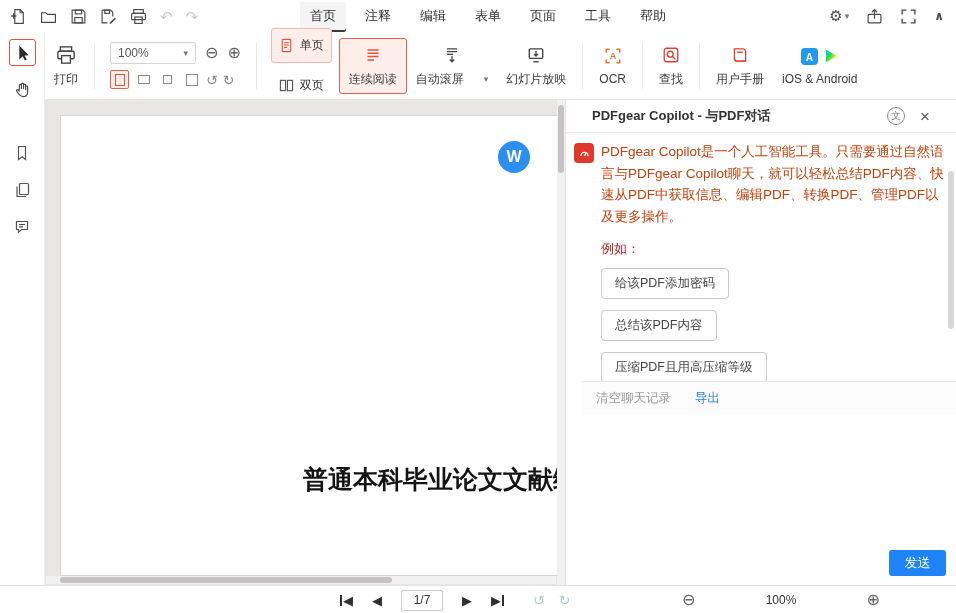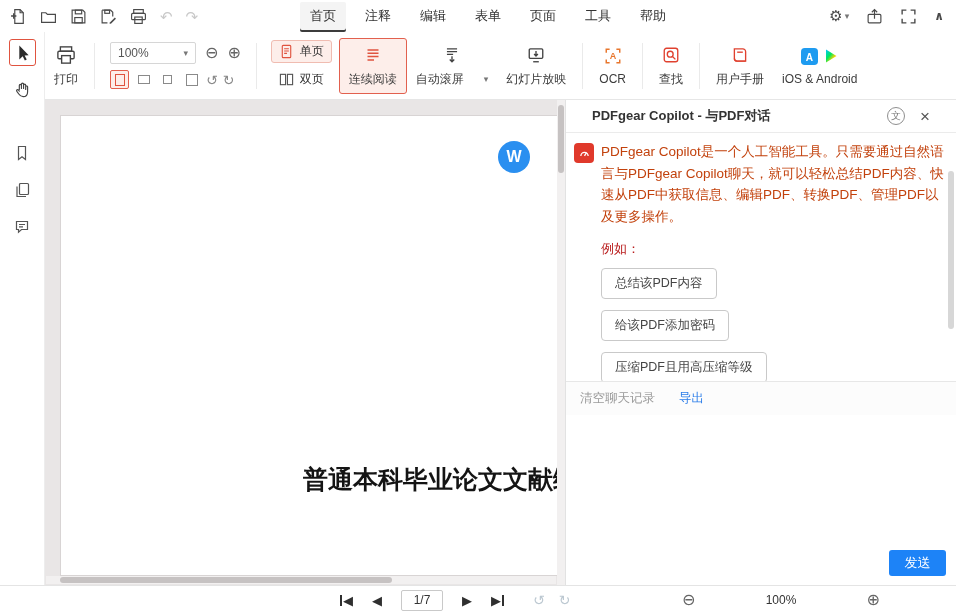--- a/index.html
+++ b/index.html
@@ -40,21 +40,21 @@
              display:flex; align-items:center; justify-content:space-between; padding:0 7px; color:#555; cursor:pointer; }
   .circbtn { font-size:16px; color:#666; cursor:pointer; line-height:1; }
   .minirow { display:flex; align-items:center; gap:5px; }
   .mini { width:19px; height:19px; border-radius:2px; display:flex; align-items:center; justify-content:center;
           color:#8a8a8a; cursor:pointer; border:1px solid transparent; }
   .mini.sel { background:#fdeeea; border:1px solid #e2604e; color:#e0533f; }
   .mini .bx { border:1px solid currentColor; }
   .rotglyph { font-size:14px; color:#8a8a8a; cursor:pointer; line-height:1; }
 
   .pagegrp { display:flex; flex-direction:column; gap:5px; padding:0 7px; }
-  .prow { display:flex; align-items:center; gap:6px; padding:2px 7px; border-radius:3px; cursor:pointer; border:1px solid transparent; }
+  .prow { display:flex; align-items:center; gap:6px; padding:8px 7px; border-radius:3px; cursor:pointer; border:1px solid transparent; }
   .prow.pinky2 { background:#fdeeea; border:1px solid #f0bcb1; }
 
   
   .rail { position:absolute; top:32px; left:0; width:45px; bottom:28px; background:#fff;
           border-right:1px solid #ededed; display:flex; flex-direction:column; align-items:center; padding-top:7px; gap:10px; }
   .rail-btn { width:27px; height:27px; display:flex; align-items:center; justify-content:center; border-radius:3px; cursor:pointer; }
   .rail-btn.sel { border:1px solid #e0533f; }
   .rail-gap { height:16px; flex:none; }
 
   
@@ -82,21 +82,21 @@
   .cp-close { font-size:17px; color:#555; cursor:pointer; line-height:1; }
   .cp-body { position:absolute; top:33px; left:0; right:0; height:248px; padding:8px 12px 0 8px; overflow:hidden; }
   .cp-msg { display:flex; gap:7px; align-items:flex-start; }
   .cp-avatar { width:20px; height:20px; background:#e0392b; border-radius:4px; flex:none; margin-top:2px;
                display:flex; align-items:center; justify-content:center; }
   .cp-text { font-size:13.5px; line-height:1.6; color:#c2410c; }
   .cp-eg-label { margin:13px 0 10px 27px; font-size:13px; color:#b91c1c; }
   .cp-btn { display:table; margin:0 0 11px 27px; padding:6px 13px; border:1px solid #c9c9c9; border-radius:4px;
             font-size:12.5px; color:#444; background:#fff; cursor:pointer; white-space:nowrap; }
   .cp-scrollthumb { position:absolute; right:2px; top:38px; width:6px; height:158px; background:#d7d7d7; border-radius:3px; }
-  .cp-foot { position:absolute; top:281px; left:0; right:0; height:34px; border-top:1px solid #e7e7e7;
+  .cp-foot { position:absolute; top:281px; left:16px; right:0; height:34px; border-top:1px solid #e7e7e7;
              background:#fcfcfc; display:flex; align-items:center; gap:24px; padding:0 14px; }
   .cp-clear { color:#9a9a9a; font-size:12.5px; cursor:pointer; }
   .cp-export { color:#2b7de9; font-size:12.5px; cursor:pointer; }
   .cp-input { position:absolute; top:315px; left:0; right:0; bottom:0; background:#fff; border:none; outline:none;
               resize:none; font-family:inherit; font-size:13px; padding:8px 10px; }
   .cp-send { position:absolute; right:10px; bottom:9px; width:57px; height:26px; background:#1d83f7; color:#fff;
              border:none; border-radius:3px; font-size:13px; cursor:pointer; font-family:inherit; }
 
   
   .statusbar { position:absolute; left:0; right:0; bottom:0; height:28px; background:#fff; border-top:1px solid #e4e4e4; }
@@ -400,22 +400,22 @@
     <div class="cp-msg">
       <span class="cp-avatar">
         <svg width="13" height="13" viewBox="0 0 16 16" fill="none" stroke="#fff" stroke-width="1.6">
             <path d="M3.5 11a4.5 4.5 0 019 0"></path>
             <path d="M8 11L10.5 7"></path>
           </svg>
       </span>
       <span class="cp-text">PDFgear Copilot是一个人工智能工具。只需要通过自然语言与PDFgear Copilot聊天，就可以轻松总结PDF内容、快速从PDF中获取信息、编辑PDF、转换PDF、管理PDF以及更多操作。</span>
     </div>
     <div class="cp-eg-label">例如：</div>
+    <button class="cp-btn">给该PDF添加密码</button>
     <button class="cp-btn">总结该PDF内容</button>
-    <button class="cp-btn">给该PDF添加密码</button>
     <button class="cp-btn">压缩PDF且用高压缩等级</button>
 
     <div class="cp-scrollthumb"></div>
   </div>
 
   <div class="cp-foot">
     <span class="cp-clear">清空聊天记录</span>
     <span class="cp-export">导出</span>
   </div>
 

